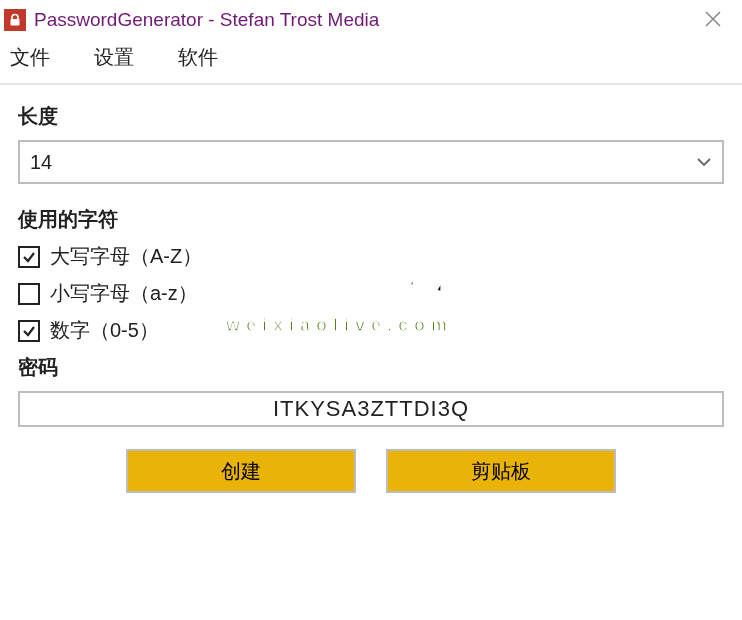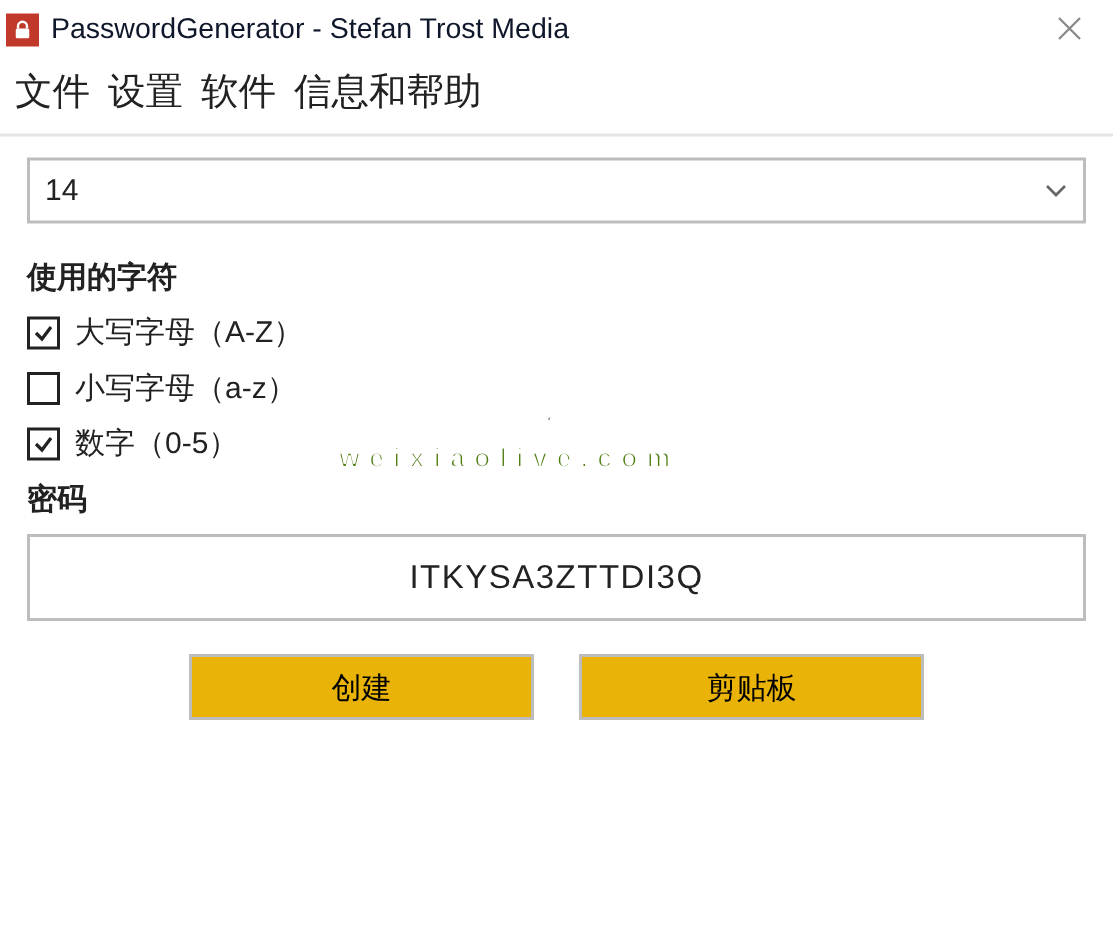--- a/index.html
+++ b/index.html
@@ -19,37 +19,37 @@
     position: relative;
   }
   .titlebar .app-icon {
     width: 22px; height: 22px;
     background: #c0392b;
     display: flex; align-items: center; justify-content: center;
     margin-right: 8px;
   }
   .titlebar .title {
     font-size: 19px;
-    color: #0f172a;
+    color: #701a75;
   }
   .titlebar .close {
     position: absolute;
     right: 12px; top: 6px;
     font-size: 22px;
     color: #888;
     cursor: pointer;
     line-height: 1;
     padding: 4px 8px;
   }
   .menubar {
     display: flex;
     align-items: center;
     padding: 4px 10px 12px 10px;
-    gap: 12px;
-    font-size: 25px;
+    gap: 44px;
+    font-size: 20px;
   }
   .menubar .menu-item { cursor: pointer; }
   .content {
     border-top: 2px solid #e6e6e6;
     padding: 14px 18px 20px 18px;
   }
   .section-label {
     font-weight: bold;
     font-size: 20px;
     margin: 4px 0 10px 0;
@@ -89,39 +89,39 @@
   }
   .checkbox.checked .tick { display: block; }
   .watermark {
     position: absolute;
     left: 220px; top: 262px;
     pointer-events: none;
     user-select: none;
     text-align: left;
   }
   .wm-line1 {
-    font-size: 26px;
+    font-size: 40px;
     font-weight: 800;
     color: #000000;
     -webkit-text-stroke: 2px #fff;
     letter-spacing: 2px;
     text-decoration: underline;
   }
   .wm-line2 {
     font-size: 18px;
     font-weight: 800;
     color: #4d7c0f;
     -webkit-text-stroke: 1.5px #fff;
     letter-spacing: 6px;
     margin-top: -2px;
     margin-left: 6px;
   }
   .password-box {
     border: 2px solid #bdbdbd;
-    height: 58px;
+    height: 36px;
     display: flex;
     align-items: center;
     justify-content: center;
     font-size: 22px;
     letter-spacing: 1px;
     background: #fff;
   }
   .button-row {
     display: flex;
     justify-content: center;
@@ -153,25 +153,25 @@
     <svg width="18" height="18" viewBox="0 0 18 18">
       <path d="M2 2 L16 16 M16 2 L2 16" stroke="#888" stroke-width="1.5"></path>
     </svg>
   </div>
 </div>
 
 <div class="menubar">
   <span class="menu-item">文件</span>
   <span class="menu-item">设置</span>
   <span class="menu-item">软件</span>
-  <span class="menu-item">信息和帮助</span>
 </div>
 
 <div class="content">
 
+  <div class="section-label">长度</div>
   <div class="dropdown">
     <span>14</span>
     <span class="chev">
       <svg width="16" height="10" viewBox="0 0 16 10">
           <path d="M2 2 L8 8 L14 2" stroke="#666" stroke-width="1.8" fill="none"></path>
         </svg>
     </span>
   </div>
 
   <div class="section-label" style="margin-top:22px;">使用的字符</div>

